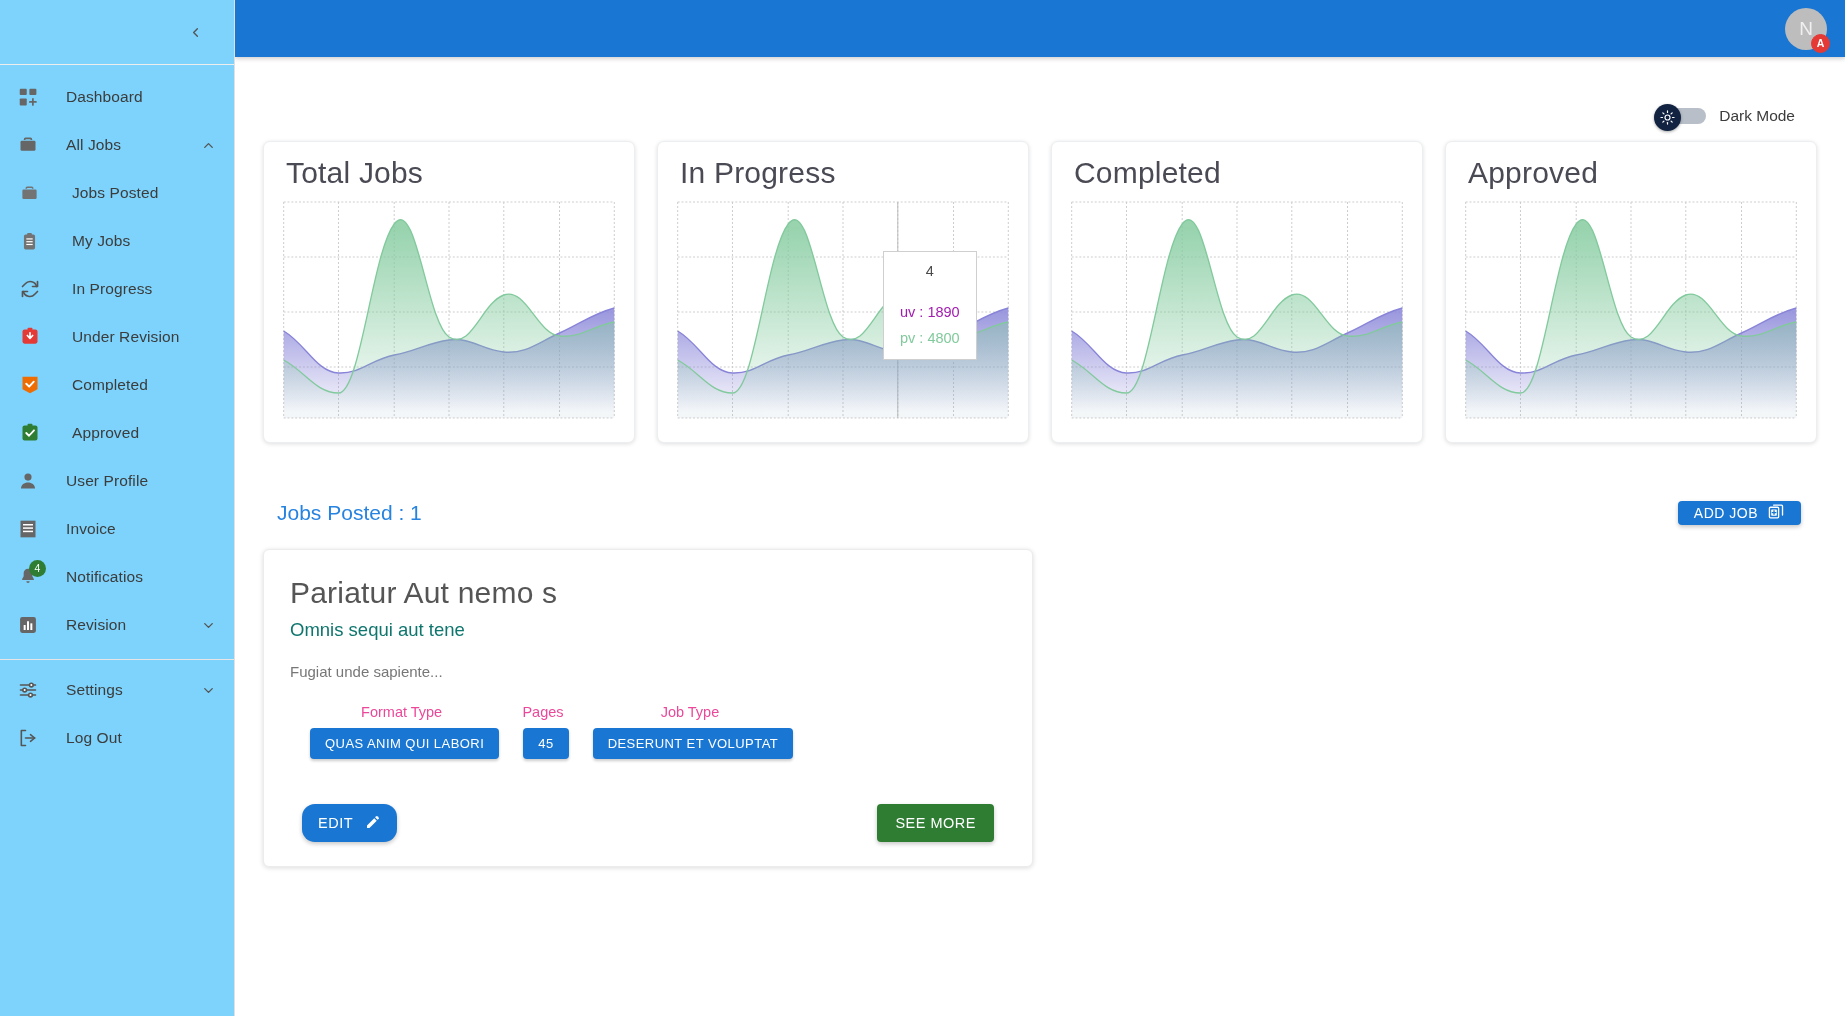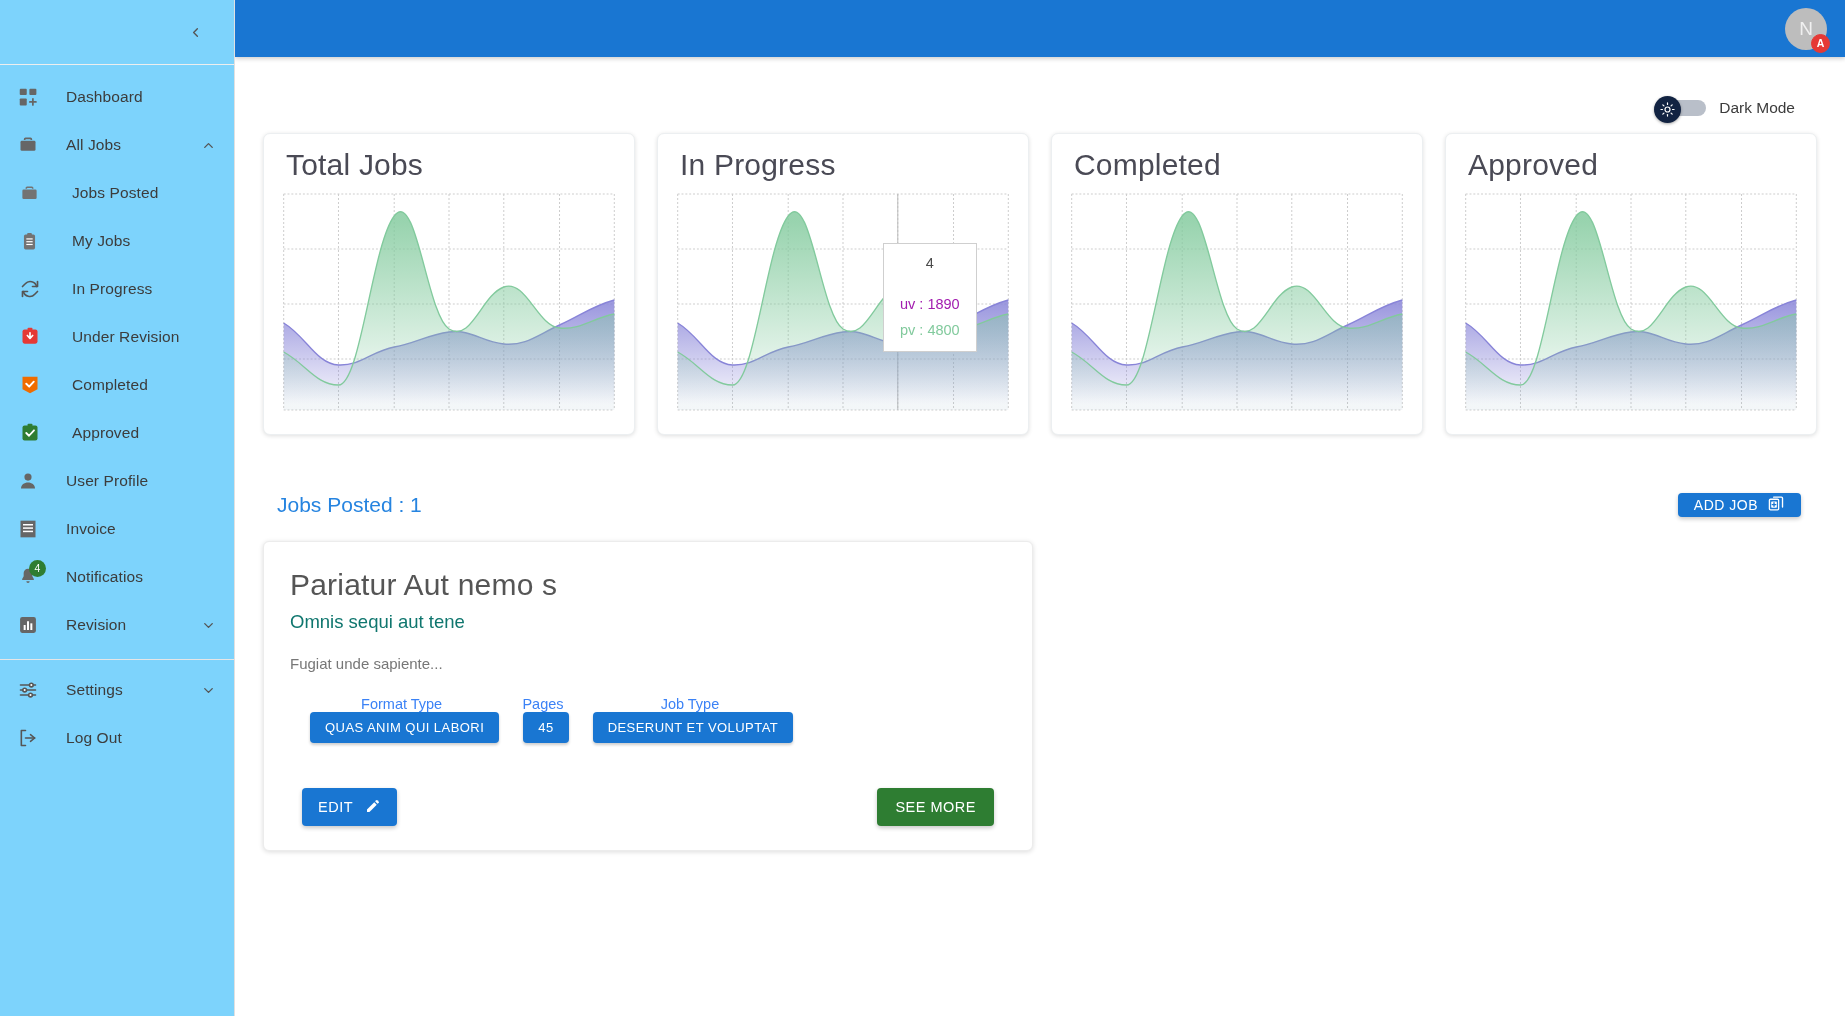--- a/index.html
+++ b/index.html
@@ -78,21 +78,21 @@
     font-size: 19px; cursor: pointer;
   }
   .avatar-badge {
     position: absolute; right: -3px; bottom: -3px;
     width: 19px; height: 19px; border-radius: 50%;
     background: #e53935; color: #fff; font-size: 10.5px;
     display: flex; align-items: center; justify-content: center;
     border: 1.5px solid #e53935; font-weight: 600;
   }
 
-  .content { padding: 0 28px; }
+  .content { padding: 8px 28px; }
 
   .darkmode-row {
     display: flex; align-items: center; justify-content: flex-end;
     gap: 13px; padding: 30px 22px 0 0; height: 72px;
   }
   .switch { position: relative; width: 52px; height: 24px; cursor: pointer; }
   .switch-track {
     position: absolute; right: 0; top: 4px;
     width: 40px; height: 16px; border-radius: 8px; background: #b9bfc9;
   }
@@ -157,34 +157,34 @@
     border: 1px solid #ececec; border-radius: 6px;
     box-shadow: 0 1px 5px rgba(0,0,0,.14);
     padding: 26px 26px 24px 26px;
   }
   .job-title { font-size: 30px; color: #555; font-weight: 400; letter-spacing: .2px; }
   .job-sub { font-size: 18.5px; color: #0f766e; margin-top: 9px; }
   .job-desc { font-size: 15px; color: #777; margin-top: 22px; }
 
   .meta-row { display: flex; gap: 18px; margin-top: 24px; padding-left: 14px; }
   .meta-col { display: flex; flex-direction: column; align-items: center; }
-  .meta-head { font-size: 14.5px; color: #3b82f6; }
+  .meta-head { font-size: 14.5px; color: #ec4899; margin-bottom: 8px; }
   .meta-chip {
     background: #1976d2; color: #fff; border: none;
     border-radius: 4px; height: 31px; padding: 0 15px;
     font-size: 13px; letter-spacing: .45px; cursor: pointer;
     box-shadow: 0 2px 3px rgba(0,0,0,.2);
     display: flex; align-items: center; justify-content: center;
     font-family: "Liberation Sans", sans-serif;
     margin-left: 6px;
   }
 
   .job-actions { display: flex; align-items: center; justify-content: space-between; margin-top: 45px; }
   .btn-edit {
-    background: #1976d2; color: #fff; border: none; border-radius: 4px;
+    background: #1976d2; color: #fff; border: none; border-radius: 13px;
     height: 38px; padding: 0 16px; font-size: 14.5px; letter-spacing: .5px;
     cursor: pointer; display: flex; align-items: center; gap: 12px;
     box-shadow: 0 2px 4px rgba(0,0,0,.22);
     font-family: "Liberation Sans", sans-serif; margin-left: 12px;
   }
   .btn-seemore {
     background: #2e7d32; color: #fff; border: none; border-radius: 4px;
     height: 38px; padding: 0 18px; font-size: 14.5px; letter-spacing: .5px;
     cursor: pointer; box-shadow: 0 2px 4px rgba(0,0,0,.22);
     font-family: "Liberation Sans", sans-serif; margin-right: 12px;

